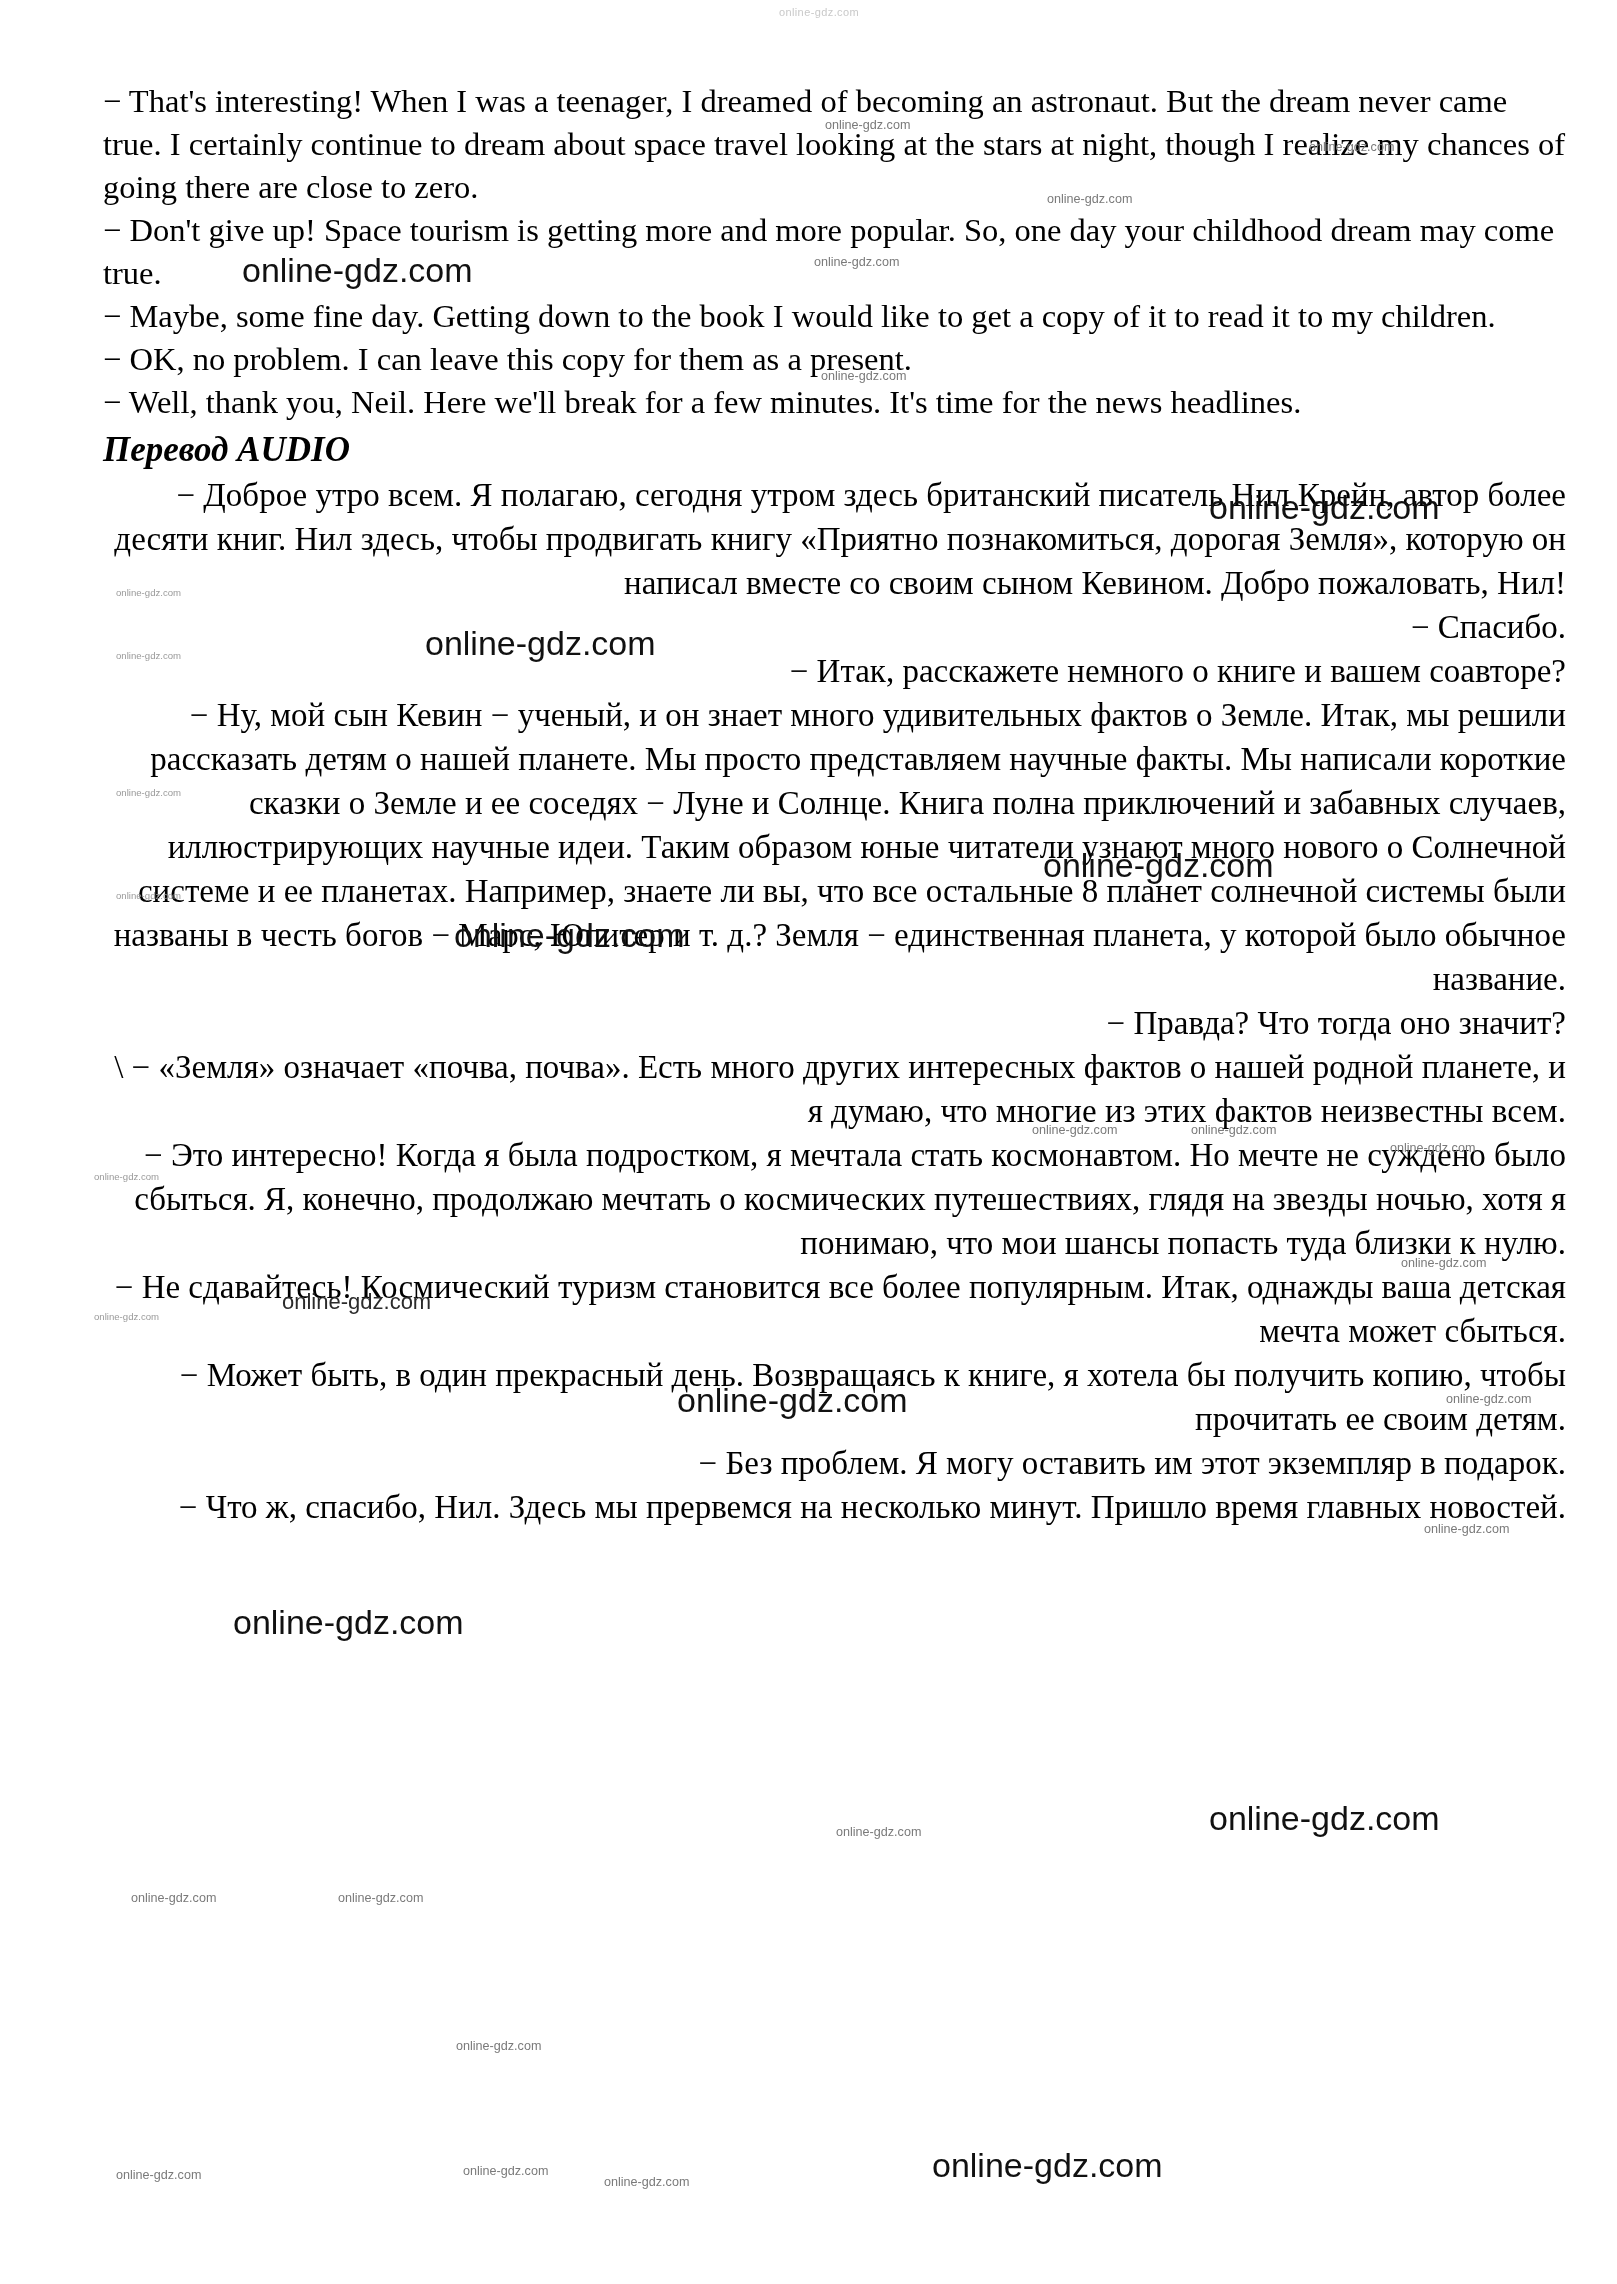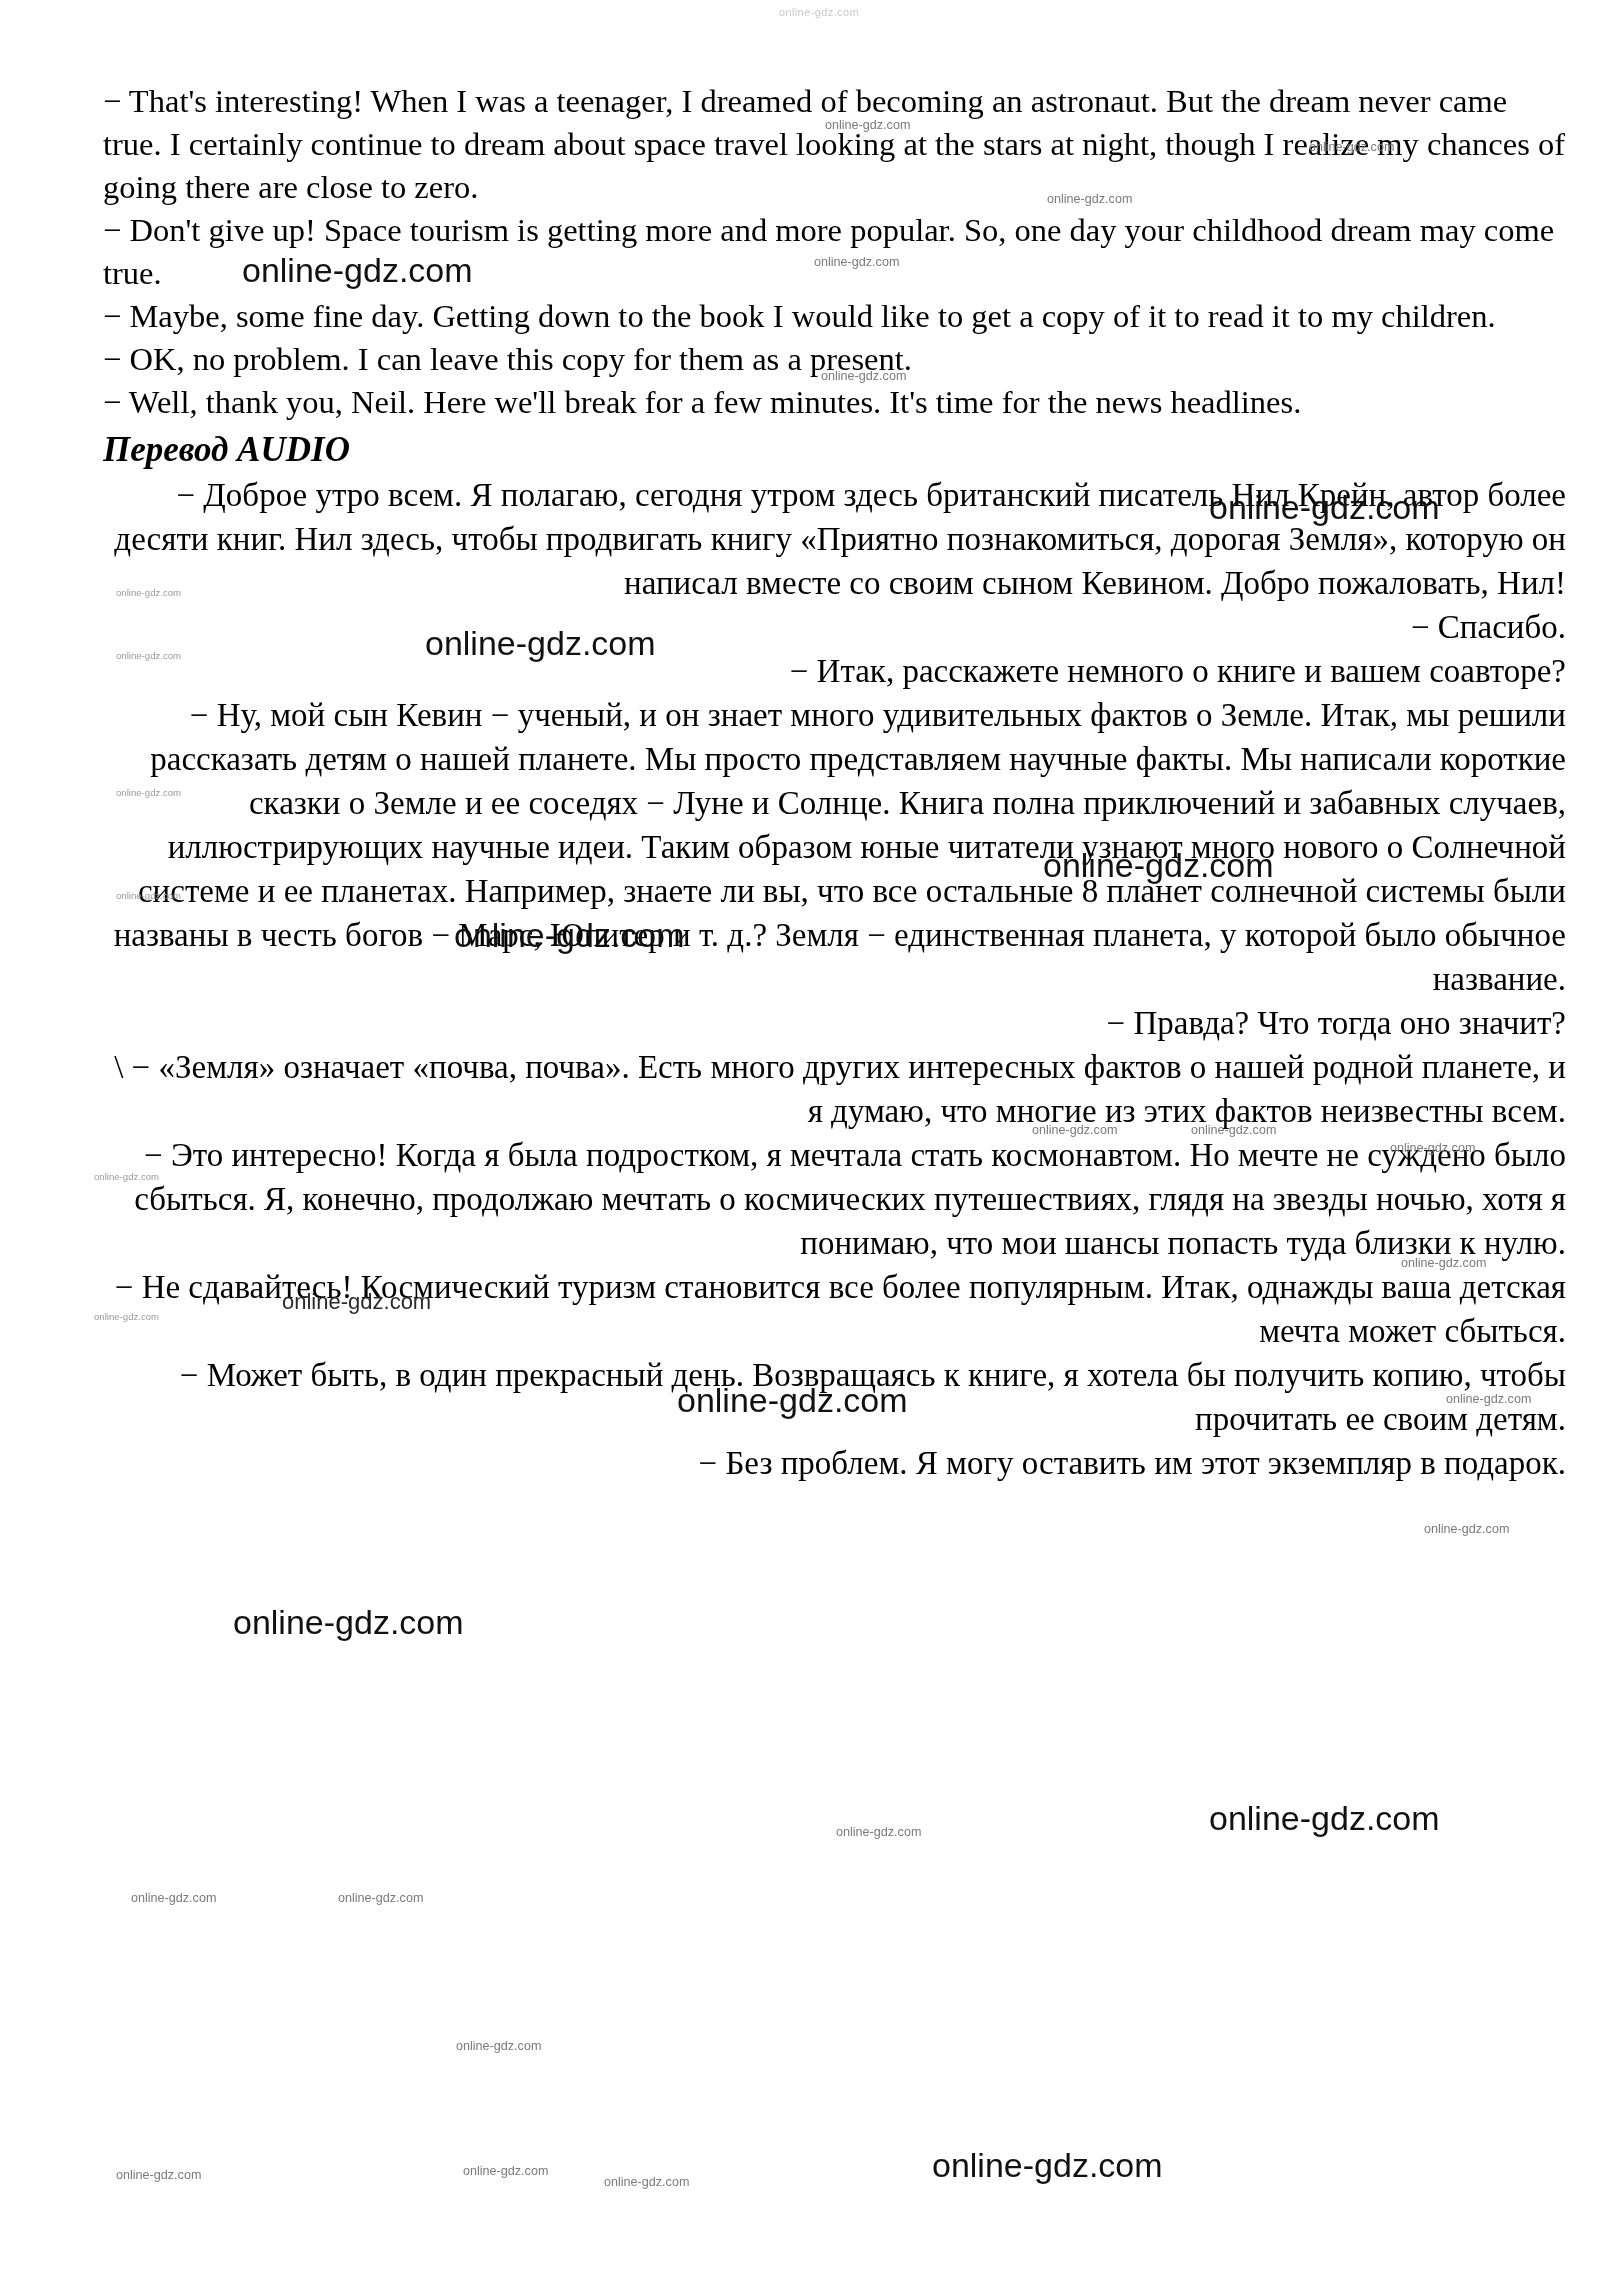--- a/index.html
+++ b/index.html
@@ -101,20 +101,21 @@
     <p class="line ru">− Доброе утро всем. Я полагаю, сегодня утром здесь британский писатель Нил Крейн, автор более десяти книг. Нил здесь, чтобы продвигать книгу «Приятно познакомиться, дорогая Земля», которую он написал вместе со своим сыном Кевином. Добро пожаловать, Нил!</p>
     <p class="line ru">− Спасибо.</p>
     <p class="line ru">− Итак, расскажете немного о книге и вашем соавторе?</p>
     <p class="line ru">− Ну, мой сын Кевин − ученый, и он знает много удивительных фактов о Земле. Итак, мы решили рассказать детям о нашей планете. Мы просто представляем научные факты. Мы написали короткие сказки о Земле и ее соседях − Луне и Солнце. Книга полна приключений и забавных случаев, иллюстрирующих научные идеи. Таким образом юные читатели узнают много нового о Солнечной системе и ее планетах. Например, знаете ли вы, что все остальные 8 планет солнечной системы были названы в честь богов − Марс, Юпитер и т. д.? Земля − единственная планета, у которой было обычное название.</p>
     <p class="line ru">− Правда? Что тогда оно значит?</p>
     <p class="line ru">\ − «Земля» означает «почва, почва». Есть много других интересных фактов о нашей родной планете, и я думаю, что многие из этих фактов неизвестны всем.</p>
     <p class="line ru">− Это интересно! Когда я была подростком, я мечтала стать космонавтом. Но мечте не суждено было сбыться. Я, конечно, продолжаю мечтать о космических путешествиях, глядя на звезды ночью, хотя я понимаю, что мои шансы попасть туда близки к нулю.</p>
     <p class="line ru">− Не сдавайтесь! Космический туризм становится все более популярным. Итак, однажды ваша детская мечта может сбыться.</p>
     <p class="line ru">− Может быть, в один прекрасный день. Возвращаясь к книге, я хотела бы получить копию, чтобы прочитать ее своим детям.</p>
     <p class="line ru">− Без проблем. Я могу оставить им этот экземпляр в подарок.</p>
+    <p class="line ru">− Что ж, спасибо, Нил. Здесь мы прервемся на несколько минут. Пришло время главных новостей.</p>
 
   </div>
 
   <div id="watermark-layer">
       <div class="wm big" style="left: 222px; top: 251px;">online-gdz.com</div>
       <div class="wm big" style="left: 1189px; top: 488px;">online-gdz.com</div>
       <div class="wm big" style="left: 405px; top: 624px;">online-gdz.com</div>
       <div class="wm big" style="left: 1023px; top: 846px;">online-gdz.com</div>
       <div class="wm big" style="left: 434px; top: 916px;">online-gdz.com</div>
       <div class="wm big" style="left: 657px; top: 1381px;">online-gdz.com</div>

